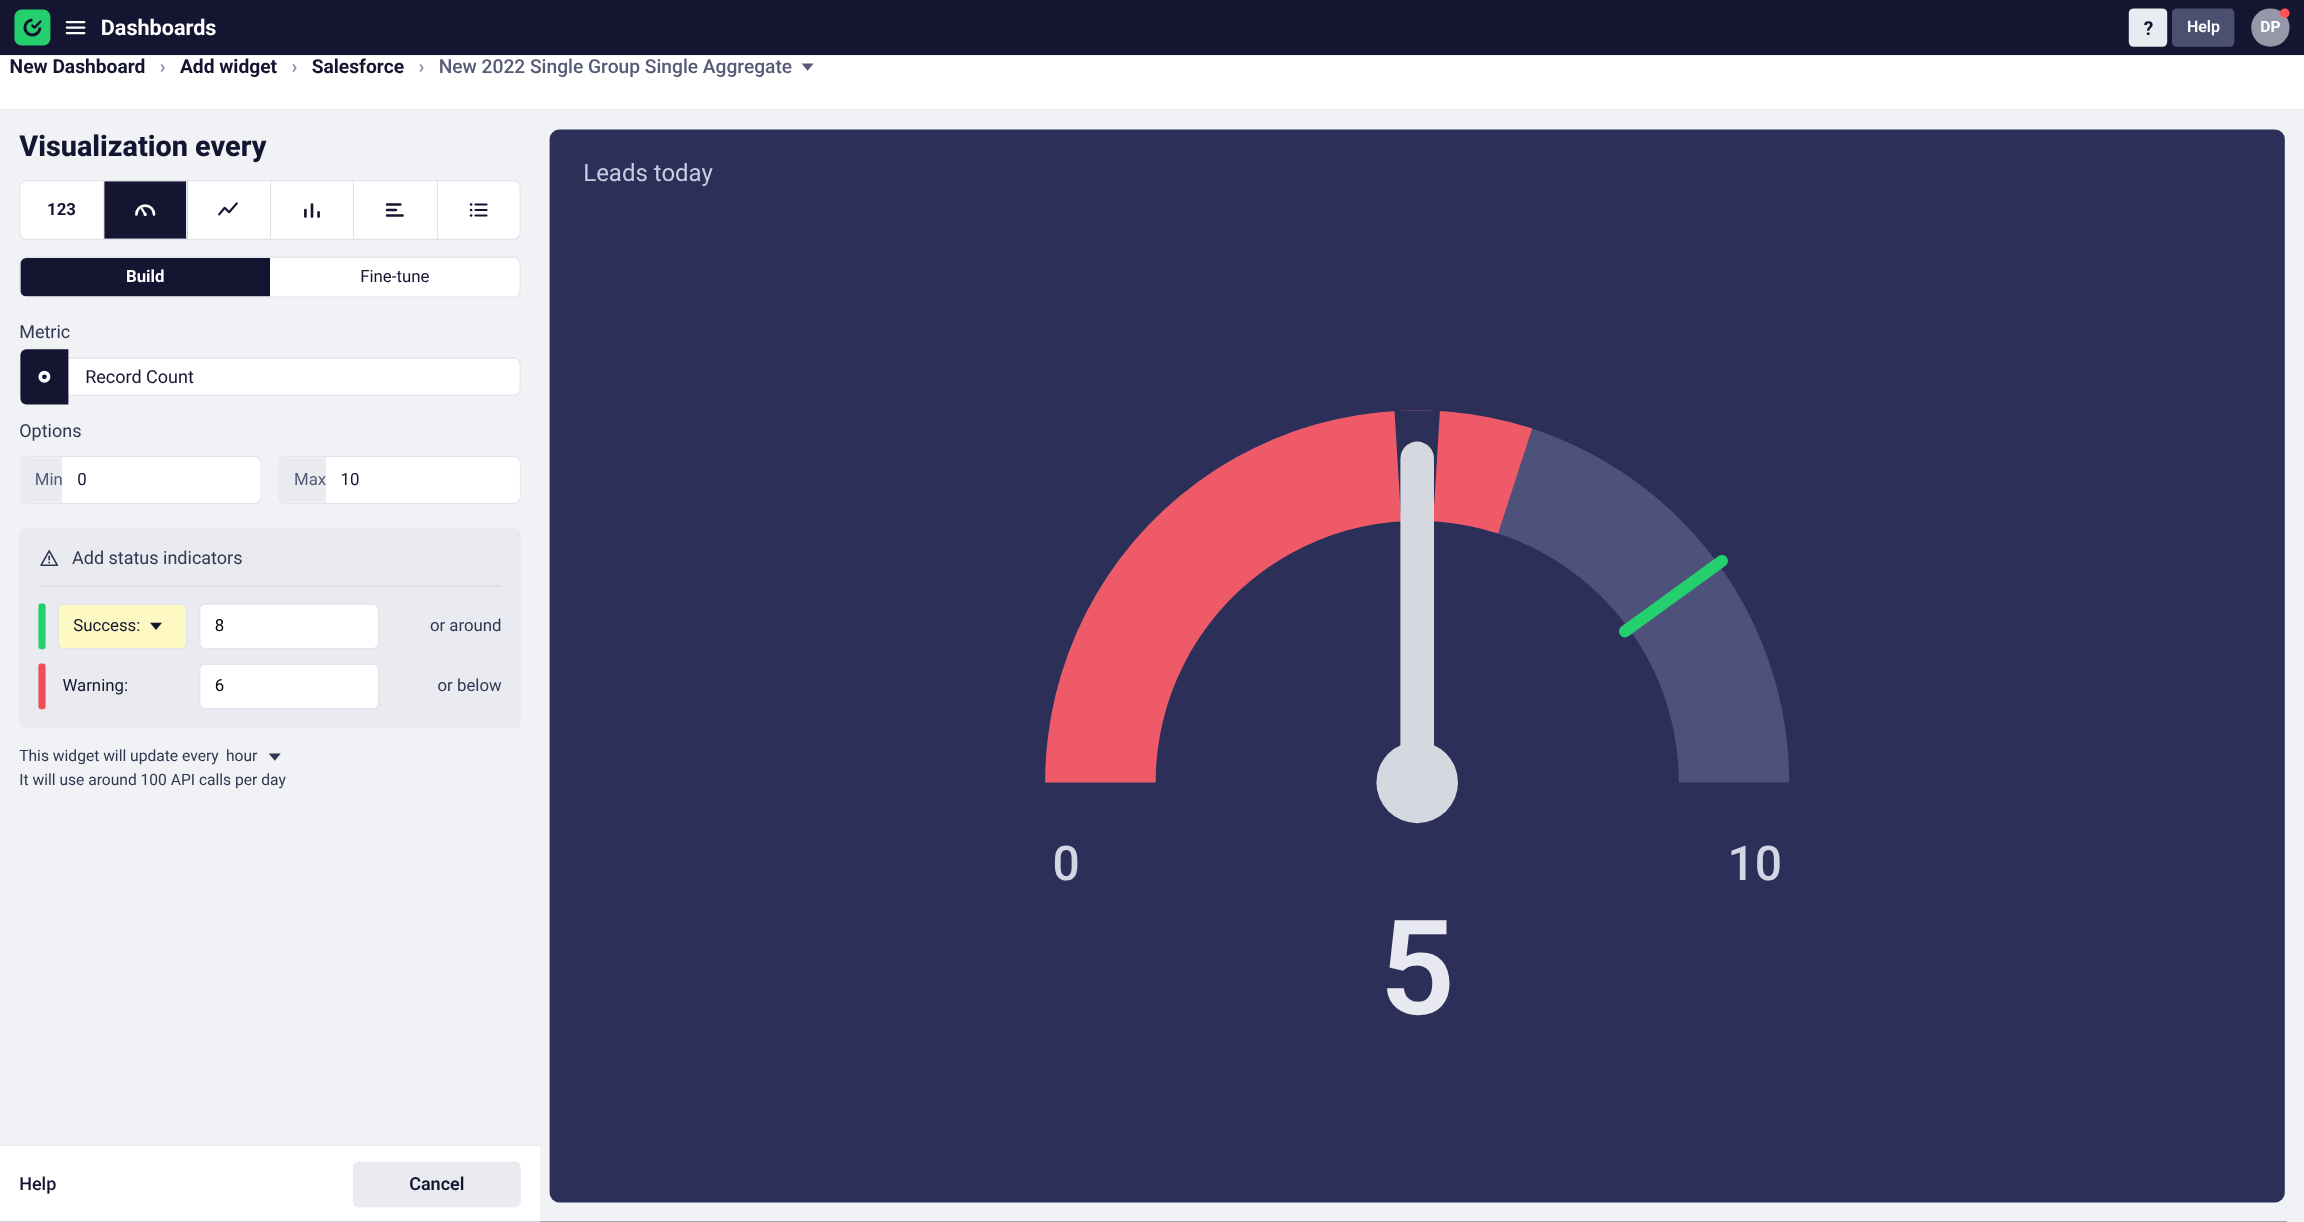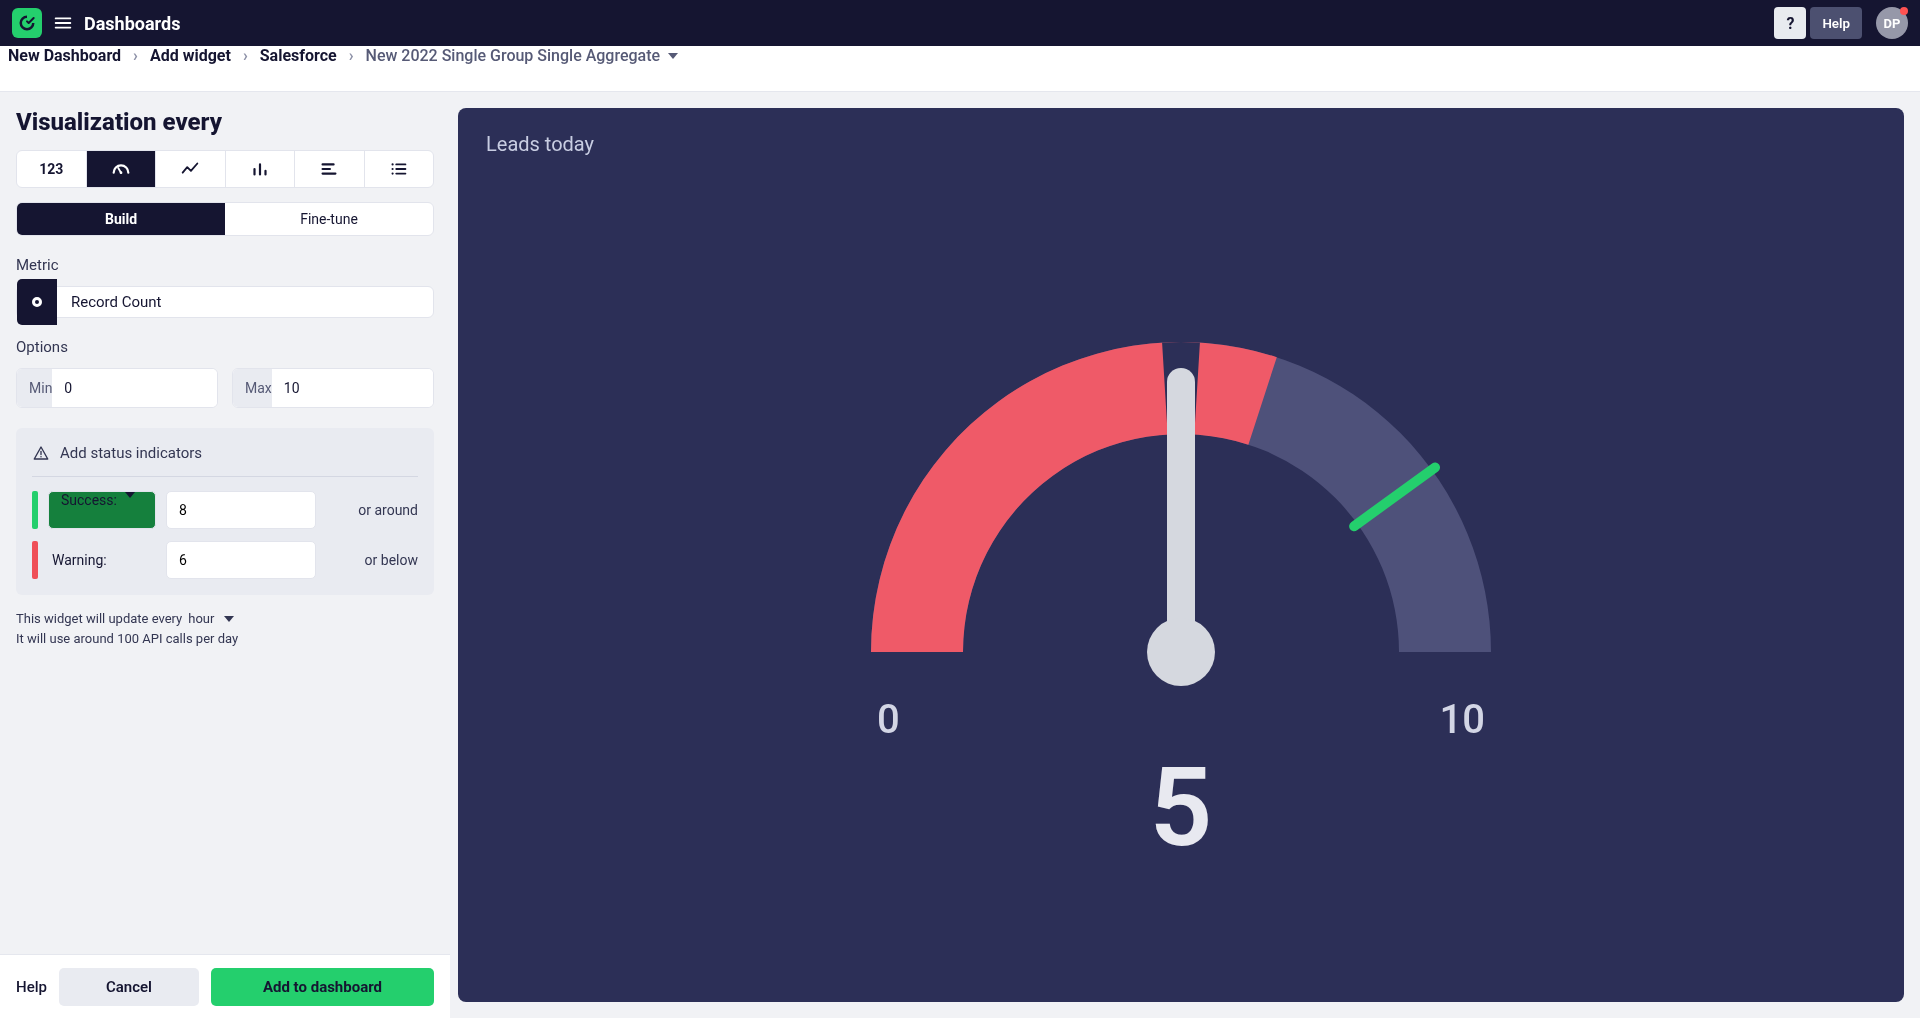--- a/index.html
+++ b/index.html
@@ -26,21 +26,21 @@
   .crumb-last .caret { margin-left:8px; }
 
   
   .main { display:flex; height: calc(100vh - 92px); }
 
   .sidebar { width: 450px; background:#f1f2f5; padding:16px 16px 0 16px; display:flex; flex-direction:column; }
   .side-scroll { flex:1; overflow:auto; }
   .side-h1 { font-size:24px; font-weight:800; margin-bottom:14px; }
 
   .viztype-row { display:flex; background:#fff; border:1px solid #e2e4ec; border-radius:6px; overflow:hidden; margin-bottom:14px; }
-  .viztype-btn { flex:1; height:36px; display:flex; align-items:center; justify-content:center; border-right:1px solid #e2e4ec; cursor:pointer; }
+  .viztype-btn { flex:1; height:48px; display:flex; align-items:center; justify-content:center; border-right:1px solid #e2e4ec; cursor:pointer; }
   .viztype-btn:last-child { border-right:none; }
   .viztype-btn.selected { background:#151531; color:#fff; }
   .viztype-btn svg { width:22px; height:22px; }
   .viztype-btn .num { font-weight:700; font-size:14px; }
 
   .segment { display:flex; background:#fff; border:1px solid #e2e4ec; border-radius:6px; overflow:hidden; margin-bottom:20px; }
   .segment-btn { flex:1; height:32px; display:flex; align-items:center; justify-content:center; font-size:14px; cursor:pointer; }
   .segment-btn.selected { background:#151531; color:#fff;font-weight:bold; }
 
   .section-label { font-size:15px; color:#333652; margin-bottom:12px; }
@@ -55,21 +55,21 @@
   .opt-label { width:80px; height:100%; background:#e9ebf1; display:flex; align-items:center; padding-left:12px; font-size:14px; color:#565a76; }
   .opt-input { flex:1; border:none; height:100%; padding:0 12px; font-size:14px; color:#151531; outline:none; }
 
   .status-box { background:#e9ebf1; border-radius:6px; padding:16px; margin-bottom:14px; }
   .status-head { display:flex; align-items:center; gap:10px; font-size:15px; color:#333652; padding-bottom:14px; border-bottom:1px solid #d4d7e2; margin-bottom:14px; }
   .status-head svg { width:18px; height:18px; }
 
   .ind-row { display:flex; align-items:center; gap:10px; margin-bottom:12px; }
   .ind-row:last-child { margin-bottom:0; }
   .ind-bar { width:6px; height:38px; border-radius:2px; }
-  .ind-select { height:38px; background:#15803d; border:1px solid #e2e4ec; border-radius:5px; padding:0 12px; font-size:14px; display:flex; gap:8px; cursor:pointer; min-width:108px; }
+  .ind-select { height:38px; background:#fef9c3; border:1px solid #e2e4ec; border-radius:5px; padding:0 12px; font-size:14px; display:flex; align-items:center; gap:8px; cursor:pointer; min-width:108px; }
   .ind-label-plain { min-width:108px; font-size:14px; padding:0 4px; }
   .ind-input { height:38px; background:#fff; border:1px solid #e2e4ec; border-radius:5px; width:150px; padding:0 12px; font-size:14px; outline:none; }
   .ind-suffix { font-size:14px; margin-left:auto; color:#333652; }
 
   .update-note { font-size:13px; color:#333652; line-height:1.5; }
   .update-row-1 { display:flex; align-items:center; gap:6px; }
   .update-row-1 .caret { margin-left:4px; }
 
   .sidebar-actions { height:64px; background:#fff; border-top:1px solid #e5e7ee; display:flex; align-items:center; padding:0 16px; gap:12px; margin:0 -16px; }
   .help-link { font-size:15px; color:#151531; font-weight:500; cursor:pointer; margin-right:auto; }
@@ -226,21 +226,20 @@
             <span class="caret"></span>
           </span>
         </div>
         <div>It will use around 100 API calls per day</div>
       </div>
     </div>
 
     <div class="sidebar-actions">
       <span class="help-link">Help</span>
       <button class="btn-cancel">Cancel</button>
-      <button class="btn-add">Add to dashboard</button>
     </div>
   </div>
 
   <div class="preview">
     <div class="preview-card">
       <div class="preview-title">Leads today</div>
       <div class="gauge-wrap">
         <div class="gauge">
           <svg viewBox="0 0 680 430">
             <g id="gauge-arcs">

